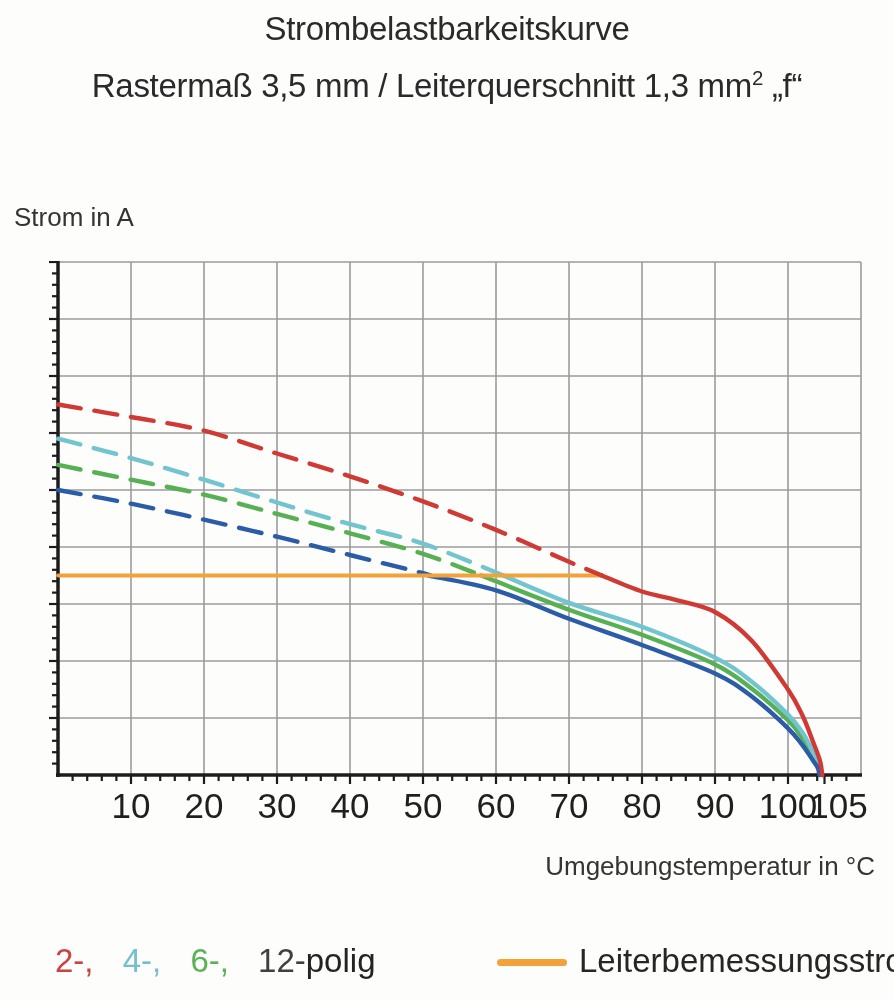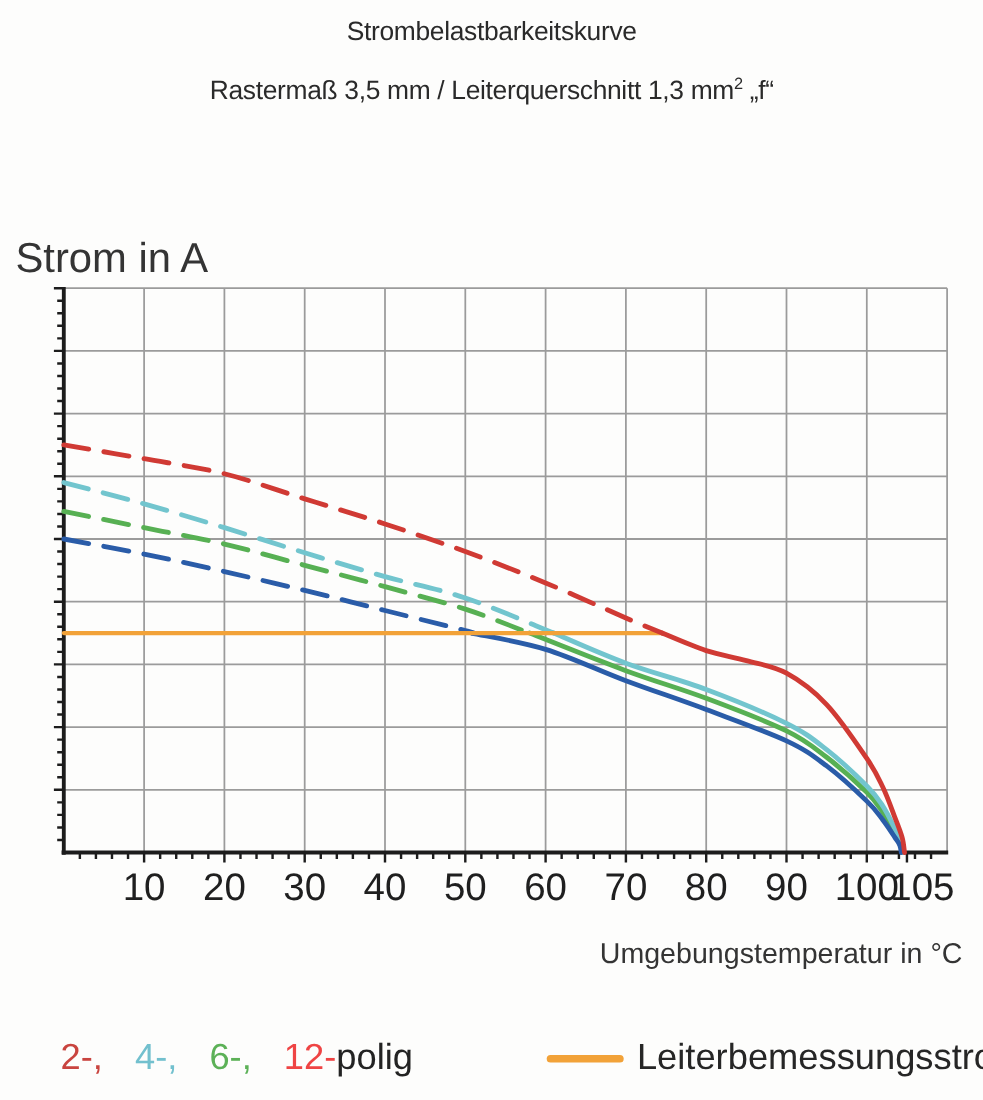--- a/index.html
+++ b/index.html
@@ -1,21 +1,21 @@
 <!DOCTYPE html>
 <html><head>
 <meta charset="utf-8">
 <style>
   html,body{margin:0;padding:0;background:#fdfdfc;}
   #page{position:relative;width:894px;height:1000px;overflow:hidden;
         font-family:"Liberation Sans",sans-serif;color:#2e2e2e;background:#fdfdfc;}
   .titles{position:absolute;top:4px;left:0;right:0;text-align:center;
-          font-size:24px;line-height:49px;letter-spacing:-0.3px;white-space:nowrap;color:#2a2a2a;}
+          font-size:33px;line-height:49px;letter-spacing:-0.3px;white-space:nowrap;color:#2a2a2a;}
   .titles sup{font-size:0.62em;vertical-align:super;}
-  #y-unit{position:absolute;left:14px;top:202px;font-size:38px;color:#343434;margin-top:12px;}
+  #y-unit{position:absolute;left:14px;top:202px;font-size:26px;color:#343434;}
   #plot-svg{position:absolute;left:46px;top:261px;}
   #x-title{position:absolute;right:19px;top:851px;font-size:26px;color:#343434;white-space:nowrap;}
   #legend-poles{position:absolute;left:55px;top:942px;font-size:33px;white-space:nowrap;}
   #legend-poles .pole{margin-right:20px;}
   #legend-poles .pole.last{margin-right:0;}
   #legend-rated{position:absolute;left:497px;top:942px;display:flex;align-items:center;}
   #rated-swatch{width:70px;height:7px;border-radius:4px;margin-right:12px;margin-top:3px;}
   #rated-label{font-size:33px;color:#262626;white-space:nowrap;}
   svg text{font-family:"Liberation Sans",sans-serif;}
 </style>
@@ -200,21 +200,21 @@
         <text x="-1" y="70" text-anchor="end" font-size="35" fill="#1f1f1f">40</text>
       </g>
     </svg>
 
   <div id="x-title">Umgebungstemperatur in °C</div>
 
   <div id="legend-poles">
     <span class="pole" style="color: rgb(201, 68, 63);">2-,</span>
     <span class="pole" style="color: rgb(114, 192, 206);">4-,</span>
     <span class="pole" style="color: rgb(92, 177, 87);">6-,</span>
-    <span class="pole last" style="color: #ef4444;">12-</span><span style="color: rgb(35, 35, 35);">polig</span>
+    <span class="pole last" style="color: #404040;">12-</span><span style="color: rgb(35, 35, 35);">polig</span>
   </div>
 
   <div id="legend-rated">
     <div id="rated-swatch" style="background-color: rgb(242, 162, 56);"></div>
     <span id="rated-label">Leiterbemessungsstrom</span>
   </div>
 
 </div>
 
 </body></html>

